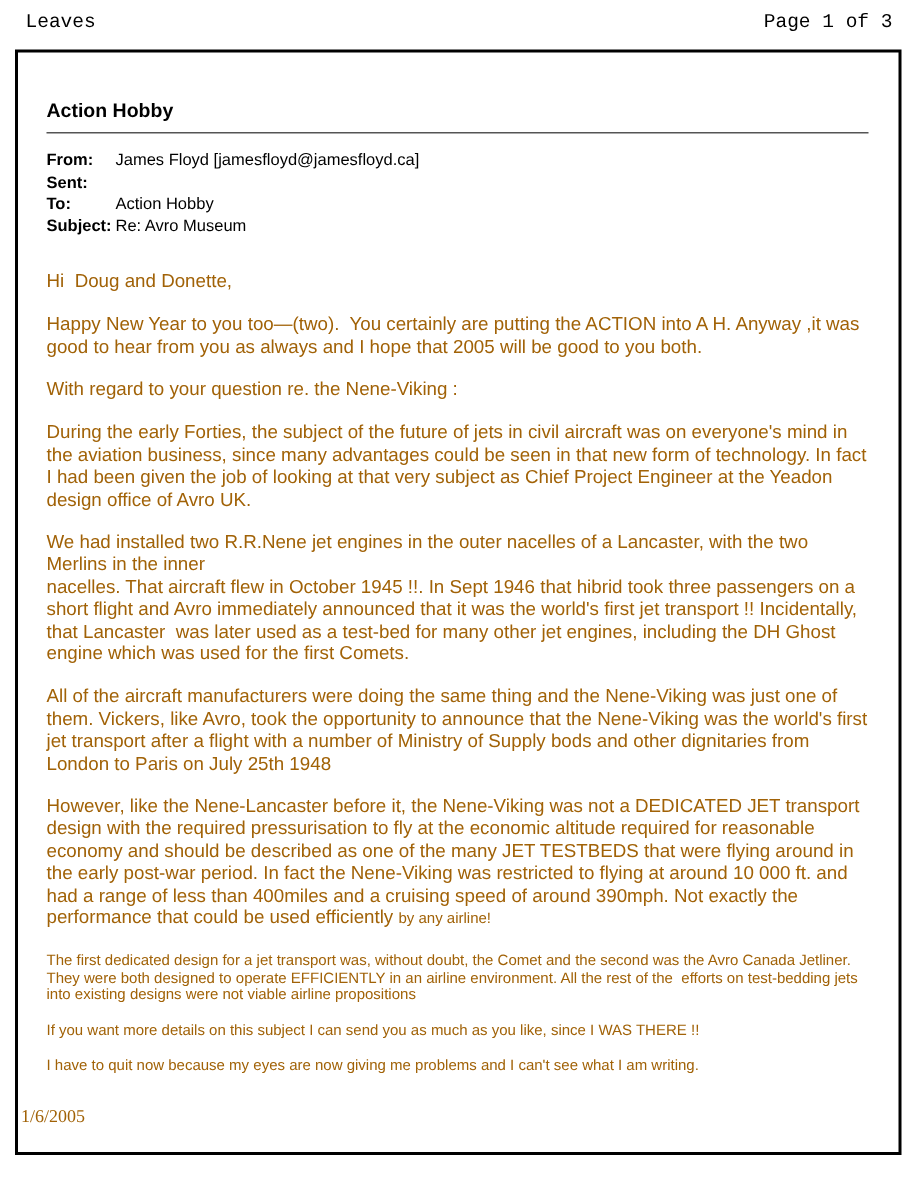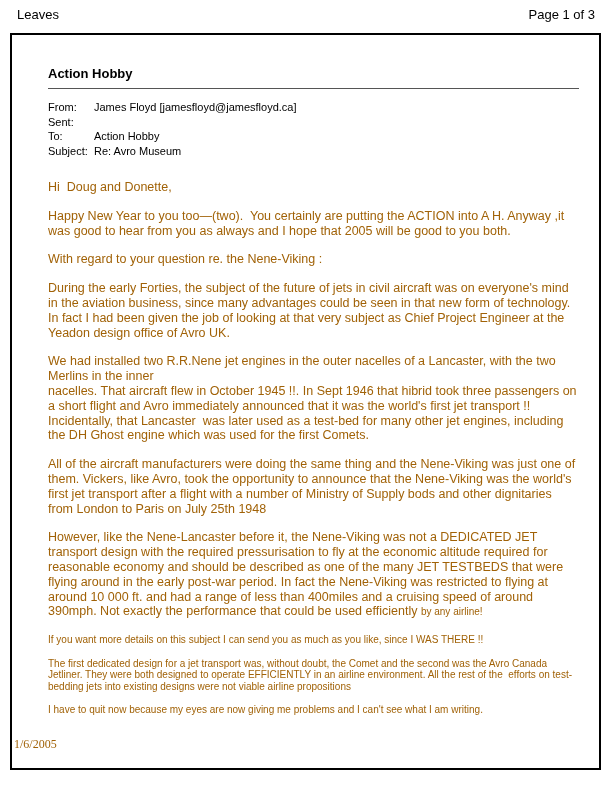--- a/index.html
+++ b/index.html
@@ -9,52 +9,51 @@
     background: #ffffff;
     position: relative;
     font-family: "Liberation Sans", sans-serif;
     color: #000;
     overflow: hidden;
   }
   .print-header {
     display: flex;
     justify-content: space-between;
     align-items: baseline;
-    font-family: Liberation Sans, sans-serif;
+    font-family: Liberation Mono, monospace;
     font-size: 13px;
     padding: 7px 17px 0 17px;
   }
   .frame {
     position: absolute;
     left: 10px;
     right: 11px;
     top: 33px;
     bottom: 16px;
     border: 2px solid #000000;
     background: #ffffff;
     box-sizing: border-box;
   }
   .content {
-    padding: 0 20px 0 4px;
-    margin-left: 32px;
+    padding: 0 20px 0 19px;
   }
   .mail-title {
     font-size: 13px;
     font-weight: bold;
     margin: 31px 0 0 0;
     color: #000;
   }
   .rule {
     border: none;
     border-top: 1px solid #555;
     margin: 7px 0 11px 0;
   }
   .fields { font-size: 11px; }
   .field-row { display: flex; line-height: 14.5px; }
-  .field-label { font-weight: normal; width: 46px; flex: 0 0 46px; }
+  .field-label { font-weight: bold; width: 46px; flex: 0 0 46px; }
   .field-value { white-space: pre-wrap; }
   .mail-body {
     margin-top: 22px;
     color: #a16207;
   }
   .mail-body p {
     font-size: 12.5px;
     line-height: 14.8px;
     margin: 0 0 14px 0;
     white-space: pre-wrap;
@@ -108,21 +107,21 @@
 
     <div class="mail-body">
       <p>Hi  Doug and Donette,</p>
       <p>Happy New Year to you too—(two).  You certainly are putting the ACTION into A H. Anyway ,it was good to hear from you as always and I hope that 2005 will be good to you both.</p>
       <p>With regard to your question re. the Nene-Viking :</p>
       <p>During the early Forties, the subject of the future of jets in civil aircraft was on everyone's mind in the aviation business, since many advantages could be seen in that new form of technology. In fact I had been given the job of looking at that very subject as Chief Project Engineer at the Yeadon design office of Avro UK.</p>
       <p>We had installed two R.R.Nene jet engines in the outer nacelles of a Lancaster, with the two Merlins in the inner
 nacelles. That aircraft flew in October 1945 !!. In Sept 1946 that hibrid took three passengers on a short flight and Avro immediately announced that it was the world's first jet transport !! Incidentally, that Lancaster  was later used as a test-bed for many other jet engines, including the DH Ghost engine which was used for the first Comets.</p>
       <p>All of the aircraft manufacturers were doing the same thing and the Nene-Viking was just one of them. Vickers, like Avro, took the opportunity to announce that the Nene-Viking was the world's first jet transport after a flight with a number of Ministry of Supply bods and other dignitaries from London to Paris on July 25th 1948</p>
       <p><span>However, like the Nene-Lancaster before it, the Nene-Viking was not a DEDICATED JET transport design with the required pressurisation to fly at the economic altitude required for reasonable economy and should be described as one of the many JET TESTBEDS that were flying around in the early post-war period. In fact the Nene-Viking was restricted to flying at around 10 000 ft. and had a range of less than 400miles and a cruising speed of around 390mph. Not exactly the performance that could be used efficiently </span><span class="tail-small">by any airline!</span></p>
+      <p class="small">The first dedicated design for a jet transport was, without doubt, the Comet and the second was the Avro Canada Jetliner. They were both designed to operate EFFICIENTLY in an airline environment. All the rest of the  efforts on test-bedding jets into existing designs were not viable airline propositions</p>
       <p class="small">If you want more details on this subject I can send you as much as you like, since I WAS THERE !!</p>
-      <p class="small">The first dedicated design for a jet transport was, without doubt, the Comet and the second was the Avro Canada Jetliner. They were both designed to operate EFFICIENTLY in an airline environment. All the rest of the  efforts on test-bedding jets into existing designs were not viable airline propositions</p>
       <p class="small">I have to quit now because my eyes are now giving me problems and I can't see what I am writing.</p>
     </div>
 
   </div>
 </div>
 
 <div class="print-footer">1/6/2005</div>
 
 </body></html>

